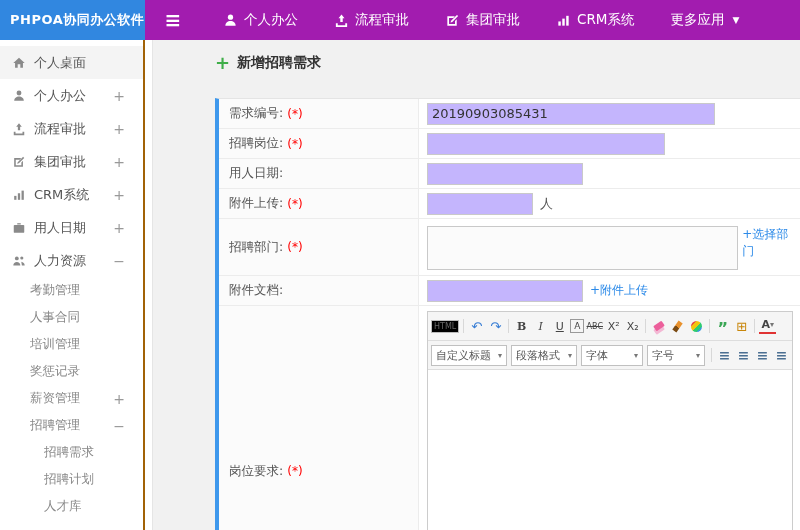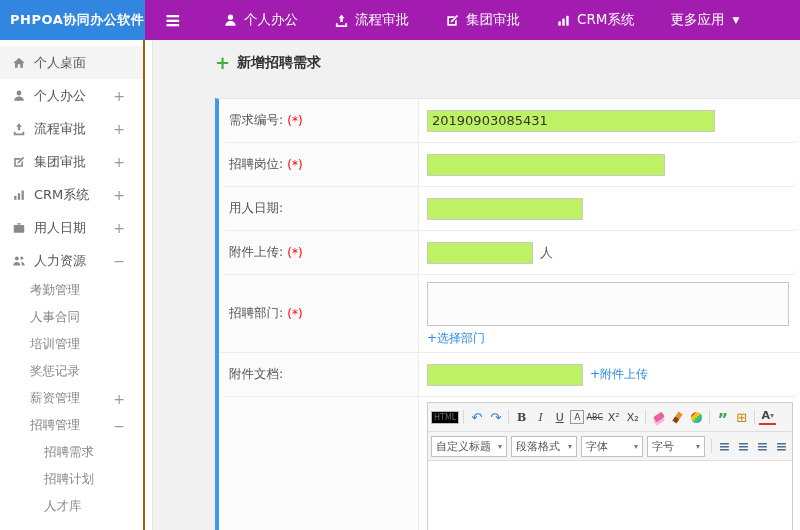--- a/index.html
+++ b/index.html
@@ -30,23 +30,23 @@
   main{flex:1;min-width:0;background:#f1f1f1;padding:12px 0 0 62px;box-sizing:border-box;overflow:hidden;}
   .page-title{display:flex;align-items:center;gap:7px;font-size:14px;font-weight:bold;color:#333;margin:2px 0 26px 0;}
   .add-ic{color:#3fae49;font-size:18px;font-weight:bold;line-height:14px;}
 
   
   .form{background:#fff;border-left:4px solid #3e98ec;border-top:1px solid #e4e4e4;}
   .row{display:flex;border-bottom:1px solid #ececec;}
   .cell-label{width:200px;flex:0 0 200px;display:flex;align-items:center;gap:4px;padding-left:10px;box-sizing:border-box;background:#fbfbfb;border-right:1px solid #ececec;color:#555;font-size:12.5px;}
   .req{color:#ff0000;font-size:12px;}
   .cell-field{flex:1;min-width:0;display:flex;align-items:center;gap:7px;padding:5px 8px;}
-  .cell-field.col{flex-direction:column;align-items:flex-start;gap:4px;padding-top:7px;}
-  .row.r-basic{height:44px;box-sizing:border-box;border-radius:8px;}
-  input.inp{height:20px;border:1px solid #c9c9c9;font-size:13px;color:#333;padding:0 4px;font-family:inherit;background:#bef264;}
+  .cell-field.col{flex-direction:row;align-items:flex-start;gap:4px;padding-top:7px;}
+  .row.r-basic{height:30px;box-sizing:border-box;}
+  input.inp{height:20px;border:1px solid #c9c9c9;font-size:13px;color:#333;padding:0 4px;font-family:inherit;background:#c4b5fd;}
   .w280{width:278px;} .w230{width:228px;} .w150{width:146px;} .w100{width:96px;}
   textarea.dept{width:356px;height:38px;border:1px solid #c9c9c9;background:#fbfbfb;resize:none;font-family:inherit;}
   .link{color:#2c8ae8;font-size:12px;text-decoration:none;cursor:pointer;}
   .suffix{font-size:13px;color:#555;}
 
   
   .editor{width:364px;border:1px solid #ccc;background:#fff;}
   .ed-toolbar{background:#f5f5f5;border-bottom:1px solid #ddd;display:flex;align-items:center;padding:2px 3px;gap:2px;overflow:hidden;height:24px;}
   .ed-btn{min-width:17px;height:18px;display:flex;align-items:center;justify-content:center;font-size:11px;color:#444;cursor:pointer;}
   .ed-html{border:1px solid #bbb;background:#000000;font-size:8px;color:#666;padding:1px 2px;height:auto;}

